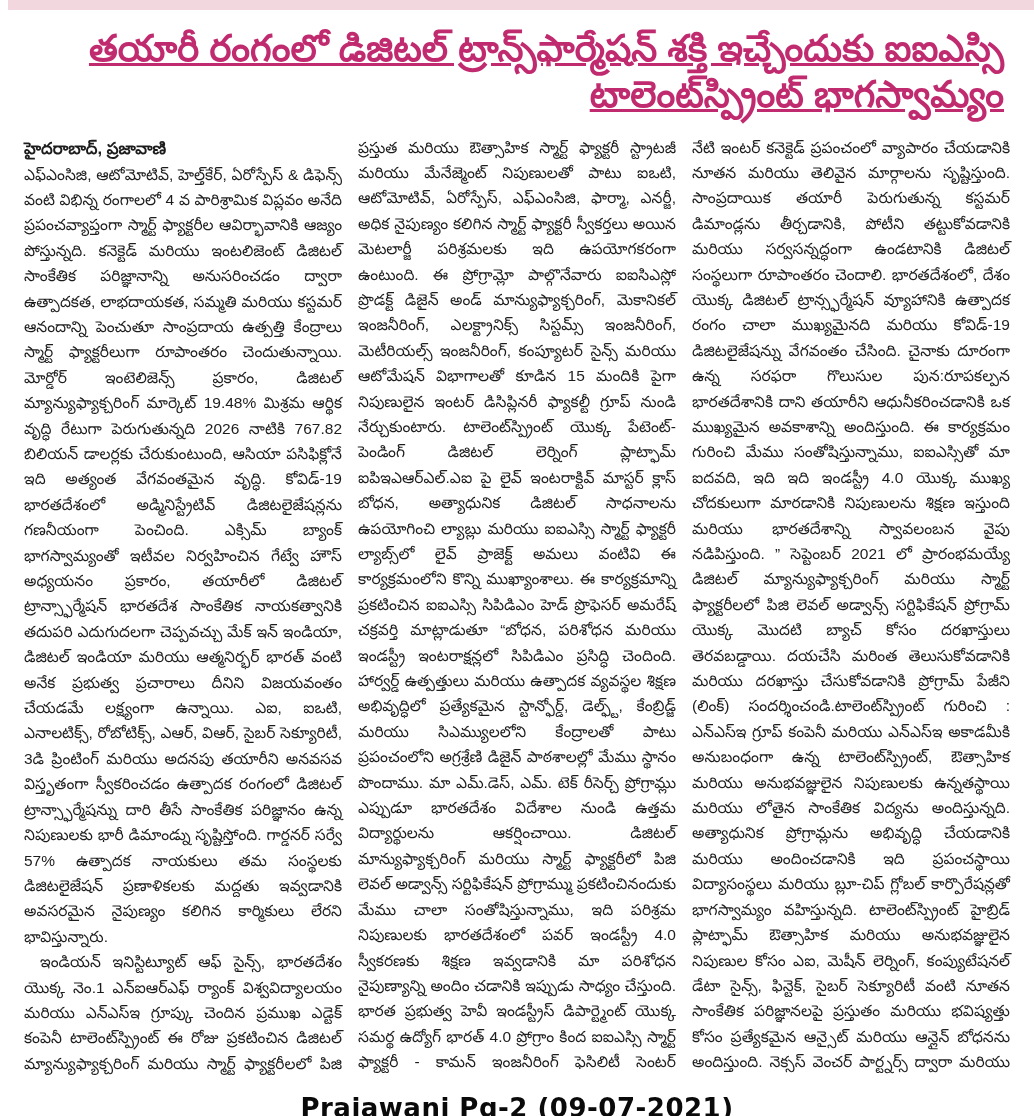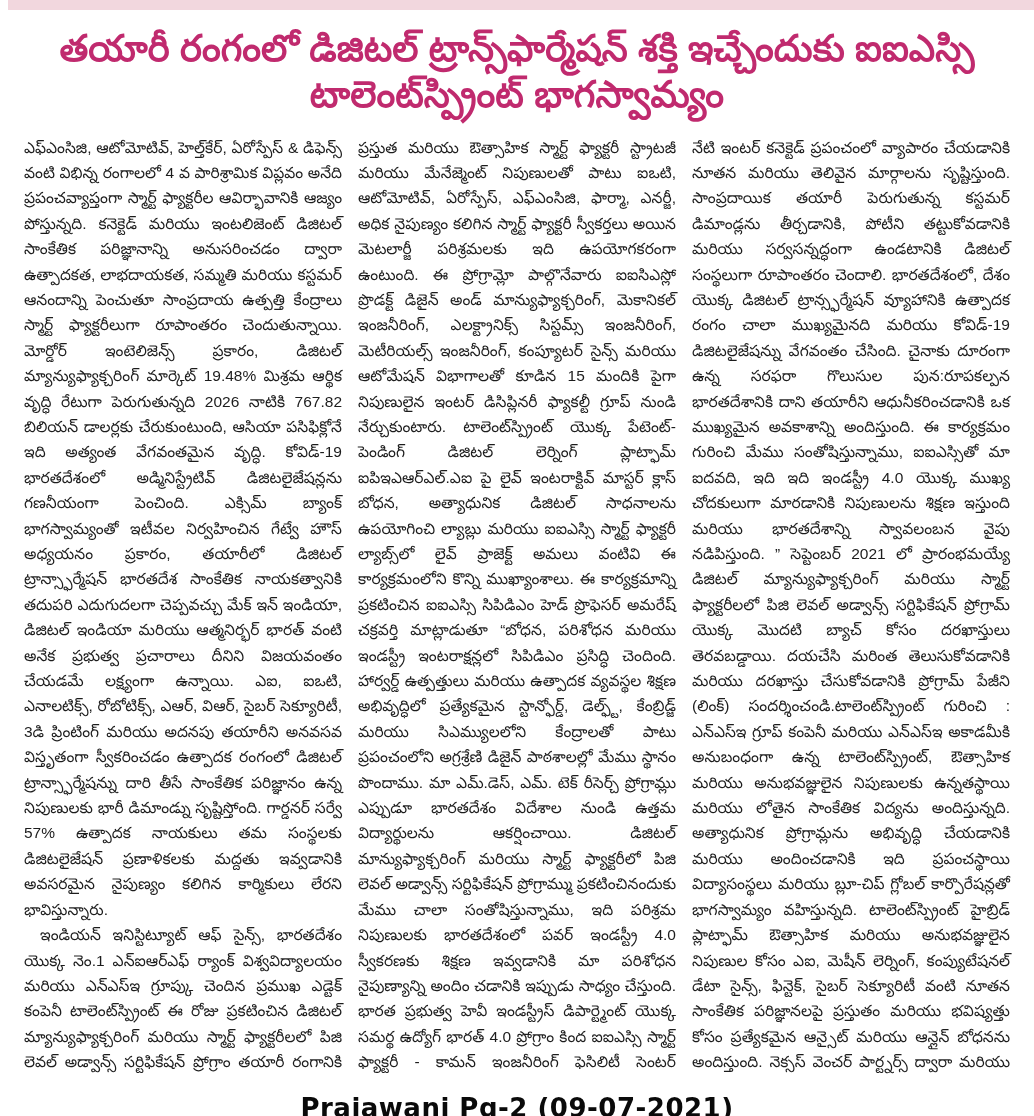--- a/index.html
+++ b/index.html
@@ -11,26 +11,27 @@
     overflow:hidden;
     font-family:"Liberation Sans","DejaVu Sans",sans-serif;
     color:#1c1c1c;
   }
   .top-strip{
     position:absolute;top:0;left:8px;right:0;height:10px;
     background:#f2d7de;
   }
   .headline{
     margin:26px 30px 10px 30px;
-    text-align:center;
+    text-align:right;
     font-size:37px;
     font-weight:bold;
     color:#c02a6e;
     line-height:1.25;
     letter-spacing:0px;
+    text-decoration:underline;
   }
   .body-wrap{
     display:flex;
     gap:16px;
     padding:6px 24px 0 24px;
     height:944px;
     overflow:hidden;
   }
   .col{
     flex:1 1 0;
@@ -65,20 +66,21 @@
 
 <div class="page">
 
   <div class="top-strip"></div>
 
   <h1 class="headline">తయారీ రంగంలో డిజిటల్ ట్రాన్స్‌ఫార్మేషన్ శక్తి ఇచ్చేందుకు ఐఐఎస్సి టాలెంట్‌స్ప్రింట్ భాగస్వామ్యం</h1>
 
   <div class="body-wrap">
 
     <div class="col">
+      <p class="dateline">హైదరాబాద్, ప్రజావాణి</p>
       <p>ఎఫ్ఎంసిజి, ఆటోమోటివ్, హెల్త్‌కేర్, ఏరోస్పేస్ &amp; డిఫెన్స్ వంటి విభిన్న రంగాలలో 4 వ పారిశ్రామిక విప్లవం అనేది ప్రపంచవ్యాప్తంగా స్మార్ట్ ఫ్యాక్టరీల ఆవిర్భావానికి ఆజ్యం పోస్తున్నది. కనెక్టెడ్ మరియు ఇంటలిజెంట్ డిజిటల్ సాంకేతిక పరిజ్ఞానాన్ని అనుసరించడం ద్వారా ఉత్పాదకత, లాభదాయకత, సమ్మతి మరియు కస్టమర్ ఆనందాన్ని పెంచుతూ సాంప్రదాయ ఉత్పత్తి కేంద్రాలు స్మార్ట్ ఫ్యాక్టరీలుగా రూపాంతరం చెందుతున్నాయి. మోర్డోర్ ఇంటెలిజెన్స్ ప్రకారం, డిజిటల్ మ్యాన్యుఫ్యాక్చరింగ్ మార్కెట్ 19.48% మిశ్రమ ఆర్థిక వృద్ధి రేటుగా పెరుగుతున్నది 2026 నాటికి 767.82 బిలియన్ డాలర్లకు చేరుకుంటుంది, ఆసియా పసిఫిక్లోనే ఇది అత్యంత వేగవంతమైన వృద్ధి. కోవిడ్-19 భారతదేశంలో అడ్మినిస్ట్రేటివ్ డిజిటలైజేషన్లను గణనీయంగా పెంచింది. ఎక్సిమ్ బ్యాంక్ భాగస్వామ్యంతో ఇటీవల నిర్వహించిన గేట్వే హౌస్ అధ్యయనం ప్రకారం, తయారీలో డిజిటల్ ట్రాన్స్ఫార్మేషన్ భారతదేశ సాంకేతిక నాయకత్వానికి తదుపరి ఎదుగుదలగా చెప్పవచ్చు మేక్ ఇన్ ఇండియా, డిజిటల్ ఇండియా మరియు ఆత్మనిర్భర్ భారత్ వంటి అనేక ప్రభుత్వ ప్రచారాలు దీనిని విజయవంతం చేయడమే లక్ష్యంగా ఉన్నాయి. ఎఐ, ఐఒటి, ఎనాలటిక్స్, రోబోటిక్స్, ఎఆర్, విఆర్, సైబర్ సెక్యూరిటీ, 3డి ప్రింటింగ్ మరియు అదనపు తయారీని అనవసవ విస్తృతంగా స్వీకరించడం ఉత్పాదక రంగంలో డిజిటల్ ట్రాన్స్ఫార్మేషన్ను దారి తీసే సాంకేతిక పరిజ్ఞానం ఉన్న నిపుణులకు భారీ డిమాండ్ను సృష్టిస్తోంది. గార్డనర్ సర్వే 57% ఉత్పాదక నాయకులు తమ సంస్థలకు డిజిటలైజేషన్ ప్రణాళికలకు మద్దతు ఇవ్వడానికి అవసరమైన నైపుణ్యం కలిగిన కార్మికులు లేరని భావిస్తున్నారు.</p>
       <p class="indent">ఇండియన్ ఇనిస్టిట్యూట్ ఆఫ్ సైన్స్, భారతదేశం యొక్క నెం.1 ఎన్ఐఆర్ఎఫ్ ర్యాంక్ విశ్వవిద్యాలయం మరియు ఎన్ఎస్ఇ గ్రూప్కు చెందిన ప్రముఖ ఎడ్టెక్ కంపెనీ టాలెంట్‌స్ప్రింట్ ఈ రోజు ప్రకటించిన డిజిటల్ మ్యాన్యుఫ్యాక్చరింగ్ మరియు స్మార్ట్ ఫ్యాక్టరీలలో పిజి లెవల్ అడ్వాన్స్ సర్టిఫికేషన్ ప్రోగ్రాం తయారీ రంగానికి ప్రొఫెషనల్ డిజిటల్ నైపుణ్యాన్ని పెంపొందించాలని లక్ష్యంగా పెట్టుకుంది. ఐఐఎస్సిలోని సెంటర్ ఫర్ ప్రొడక్ట్ డిజైన్ అండ్ మాన్యుఫ్యాక్చరింగ్ (సిపిడిఎం) సమన్వయంతో ఐదు నెలల ప్రోగ్రామ్</p>
     </div>
 
     <div class="col">
       <p>ప్రస్తుత మరియు ఔత్సాహిక స్మార్ట్ ఫ్యాక్టరీ స్ట్రాటజీ మరియు మేనేజ్మెంట్ నిపుణులతో పాటు ఐఒటి, ఆటోమోటివ్, ఏరోస్పేస్, ఎఫ్ఎంసిజి, ఫార్మా, ఎనర్జీ, అధిక నైపుణ్యం కలిగిన స్మార్ట్ ఫ్యాక్టరీ స్వీకర్తలు అయిన మెటలార్జీ పరిశ్రమలకు ఇది ఉపయోగకరంగా ఉంటుంది. ఈ ప్రోగ్రామ్లో పాల్గొనేవారు ఐఐసిఎస్లో ప్రొడక్ట్ డిజైన్ అండ్ మాన్యుఫ్యాక్చరింగ్, మెకానికల్ ఇంజనీరింగ్, ఎలక్ట్రానిక్స్ సిస్టమ్స్ ఇంజనీరింగ్, మెటీరియల్స్ ఇంజనీరింగ్, కంప్యూటర్ సైన్స్ మరియు ఆటోమేషన్ విభాగాలతో కూడిన 15 మందికి పైగా నిపుణులైన ఇంటర్ డిసిప్లినరీ ఫ్యాకల్టీ గ్రూప్ నుండి నేర్చుకుంటారు. టాలెంట్‌స్ప్రింట్ యొక్క పేటెంట్-పెండింగ్ డిజిటల్ లెర్నింగ్ ప్లాట్ఫామ్ ఐపిఇఎఆర్ఎల్.ఎఐ పై లైవ్ ఇంటరాక్టివ్ మాస్టర్ క్లాస్ బోధన, అత్యాధునిక డిజిటల్ సాధనాలను ఉపయోగించి ల్యాబ్లు మరియు ఐఐఎస్సి స్మార్ట్ ఫ్యాక్టరీ ల్యాబ్స్‌లో లైవ్ ప్రాజెక్ట్ అమలు వంటివి ఈ కార్యక్రమంలోని కొన్ని ముఖ్యాంశాలు. ఈ కార్యక్రమాన్ని ప్రకటించిన ఐఐఎస్సి సిపిడిఎం హెడ్ ప్రొఫెసర్ అమరేష్ చక్రవర్తి మాట్లాడుతూ “బోధన, పరిశోధన మరియు ఇండస్ట్రీ ఇంటరాక్షన్లలో సిపిడిఎం ప్రసిద్ధి చెందింది. హార్వర్డ్ ఉత్పత్తులు మరియు ఉత్పాదక వ్యవస్థల శిక్షణ అభివృద్ధిలో ప్రత్యేకమైన స్టాన్ఫోర్డ్, డెల్ఫ్ట్, కేంబ్రిడ్జ్ మరియు సిఎమ్యులలోని కేంద్రాలతో పాటు ప్రపంచంలోని అగ్రశ్రేణి డిజైన్ పాఠశాలల్లో మేము స్థానం పొందాము. మా ఎమ్.డెస్, ఎమ్. టెక్ రీసెర్చ్ ప్రోగ్రామ్లు ఎప్పుడూ భారతదేశం విదేశాల నుండి ఉత్తమ విద్యార్థులను ఆకర్షించాయి. డిజిటల్ మాన్యుఫ్యాక్చరింగ్ మరియు స్మార్ట్ ఫ్యాక్టరీలో పిజి లెవల్ అడ్వాన్స్ సర్టిఫికేషన్ ప్రోగ్రామ్ము ప్రకటించినందుకు మేము చాలా సంతోషిస్తున్నాము, ఇది పరిశ్రమ నిపుణులకు భారతదేశంలో పవర్ ఇండస్ట్రీ 4.0 స్వీకరణకు శిక్షణ ఇవ్వడానికి మా పరిశోధన నైపుణ్యాన్ని అందిం చడానికి ఇప్పుడు సాధ్యం చేస్తుంది. భారత ప్రభుత్వ హెవీ ఇండస్ట్రీస్ డిపార్ట్మెంట్ యొక్క సమర్థ ఉద్యోగ్ భారత్ 4.0 ప్రోగ్రాం కింద ఐఐఎస్సి స్మార్ట్ ఫ్యాక్టరీ - కామన్ ఇంజనీరింగ్ ఫెసిలిటీ సెంటర్ (సిఇఎఫ్సి)లో సాధనతో పరస్పర చర్యల ద్వారా ఈ కార్యక్రమం ప్రయోజనం పొందుతుంది.”టాలెంట్‌స్ప్రింట్, సిఇఒ ఎండి శంతను పాల్ మాట్లాడుతూ, “సాంకేతికవృద్ధి అనేది</p>
     </div>
 
     <div class="col">
       <p>నేటి ఇంటర్ కనెక్టెడ్ ప్రపంచంలో వ్యాపారం చేయడానికి నూతన మరియు తెలివైన మార్గాలను సృష్టిస్తుంది. సాంప్రదాయిక తయారీ పెరుగుతున్న కస్టమర్ డిమాండ్లను తీర్చడానికి, పోటీని తట్టుకోవడానికి మరియు సర్వసన్నద్ధంగా ఉండటానికి డిజిటల్ సంస్థలుగా రూపాంతరం చెందాలి. భారతదేశంలో, దేశం యొక్క డిజిటల్ ట్రాన్స్ఫర్మేషన్ వ్యూహానికి ఉత్పాదక రంగం చాలా ముఖ్యమైనది మరియు కోవిడ్-19 డిజిటలైజేషన్ను వేగవంతం చేసింది. చైనాకు దూరంగా ఉన్న సరఫరా గొలుసుల పున:రూపకల్పన భారతదేశానికి దాని తయారీని ఆధునీకరించడానికి ఒక ముఖ్యమైన అవకాశాన్ని అందిస్తుంది. ఈ కార్యక్రమం గురించి మేము సంతోషిస్తున్నాము, ఐఐఎస్సితో మా ఐదవది, ఇది ఇది ఇండస్ట్రీ 4.0 యొక్క ముఖ్య చోదకులుగా మారడానికి నిపుణులను శిక్షణ ఇస్తుంది మరియు భారతదేశాన్ని స్వావలంబన వైపు నడిపిస్తుంది. ” సెప్టెంబర్ 2021 లో ప్రారంభమయ్యే డిజిటల్ మ్యాన్యుఫ్యాక్చరింగ్ మరియు స్మార్ట్ ఫ్యాక్టరీలలో పిజి లెవల్ అడ్వాన్స్ సర్టిఫికేషన్ ప్రోగ్రామ్ యొక్క మొదటి బ్యాచ్ కోసం దరఖాస్తులు తెరవబడ్డాయి. దయచేసి మరింత తెలుసుకోవడానికి మరియు దరఖాస్తు చేసుకోవడానికి ప్రోగ్రామ్ పేజీని (లింక్) సందర్శించండి.టాలెంట్‌స్ప్రింట్ గురించి : ఎన్ఎస్ఇ గ్రూప్ కంపెనీ మరియు ఎన్ఎస్ఇ అకాడమీకి అనుబంధంగా ఉన్న టాలెంట్‌స్ప్రింట్, ఔత్సాహిక మరియు అనుభవజ్ఞులైన నిపుణులకు ఉన్నతస్థాయి మరియు లోతైన సాంకేతిక విద్యను అందిస్తున్నది. అత్యాధునిక ప్రోగ్రామ్లను అభివృద్ధి చేయడానికి మరియు అందించడానికి ఇది ప్రపంచస్థాయి విద్యాసంస్థలు మరియు బ్లూ-చిప్ గ్లోబల్ కార్పొరేషన్లతో భాగస్వామ్యం వహిస్తున్నది. టాలెంట్‌స్ప్రింట్ హైబ్రిడ్ ప్లాట్ఫామ్ ఔత్సాహిక మరియు అనుభవజ్ఞులైన నిపుణుల కోసం ఎఐ, మెషీన్ లెర్నింగ్, కంప్యుటేషనల్ డేటా సైన్స్, ఫిన్టెక్, సైబర్ సెక్యూరిటీ వంటి నూతన సాంకేతిక పరిజ్ఞానలపై ప్రస్తుతం మరియు భవిష్యత్తు కోసం ప్రత్యేకమైన ఆన్సైట్ మరియు ఆన్లైన్ బోధనను అందిస్తుంది. నెక్సస్ వెంచర్ పార్ట్నర్స్ ద్వారా మరియు బయటి వ్యక్తుల ద్వారా నిధులను సమకూర్చుకుంటున్నది, భారత ప్రభుత్వం, స్కిల్ డెవలప్మెంట్ మరియు ఎంటర్‌ప్రెన్యూర్షిప్కు చెందిన నేషనల్ స్కిల్ డెవలప్మెంట్ సందర్శించండి</p>

